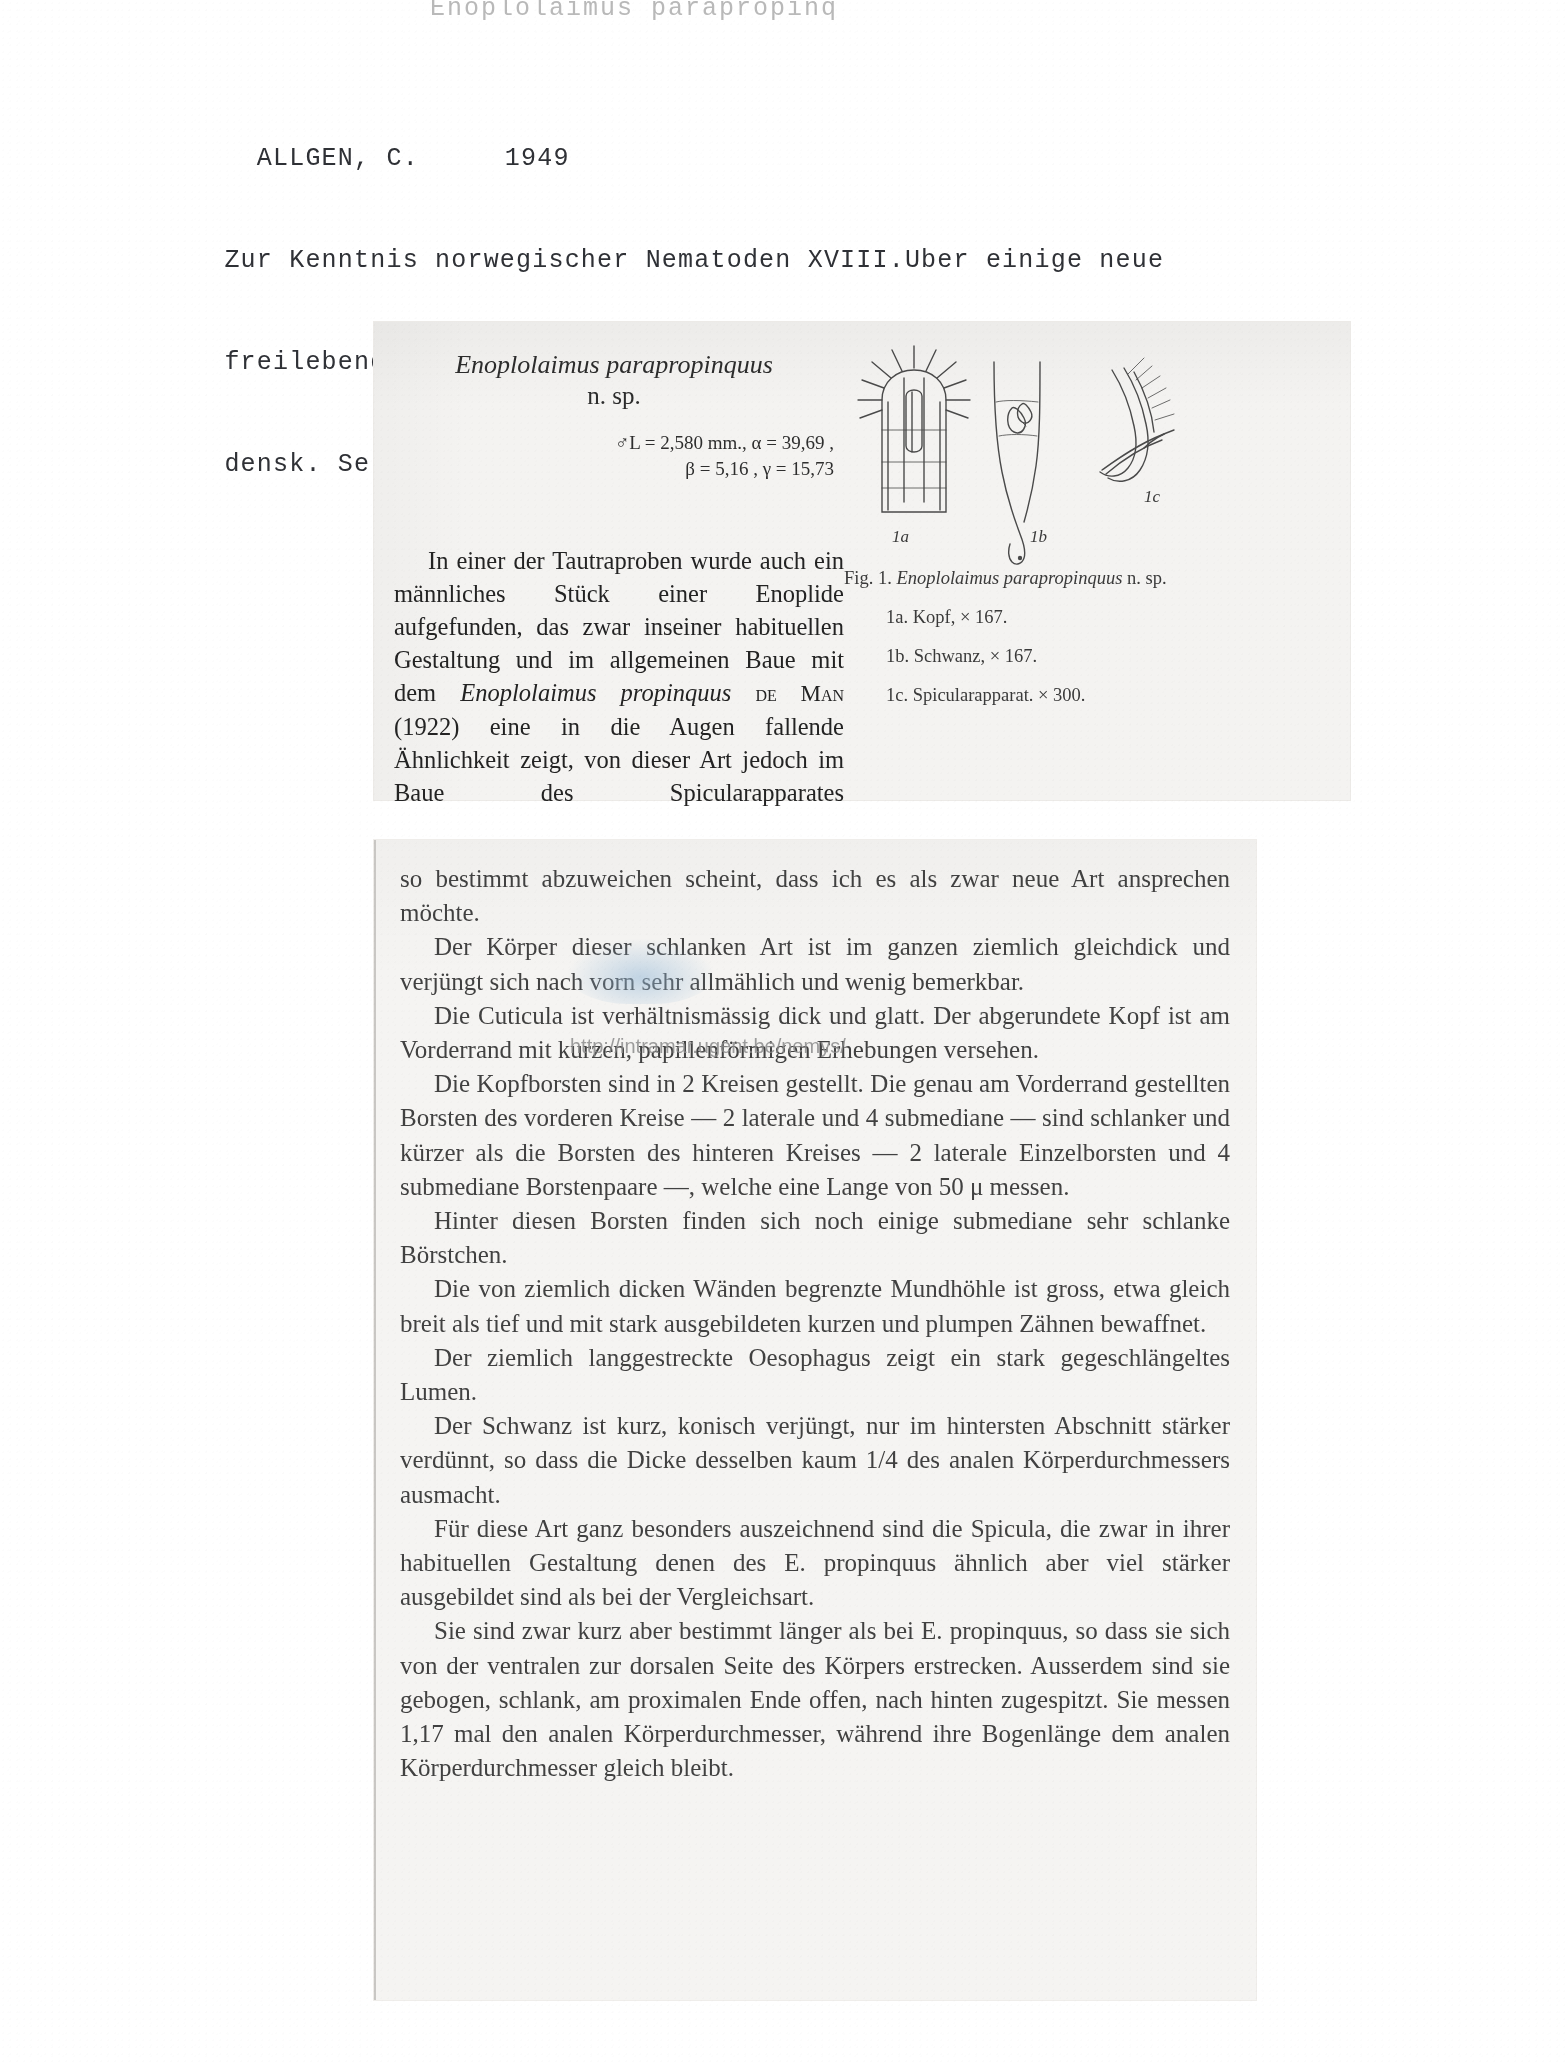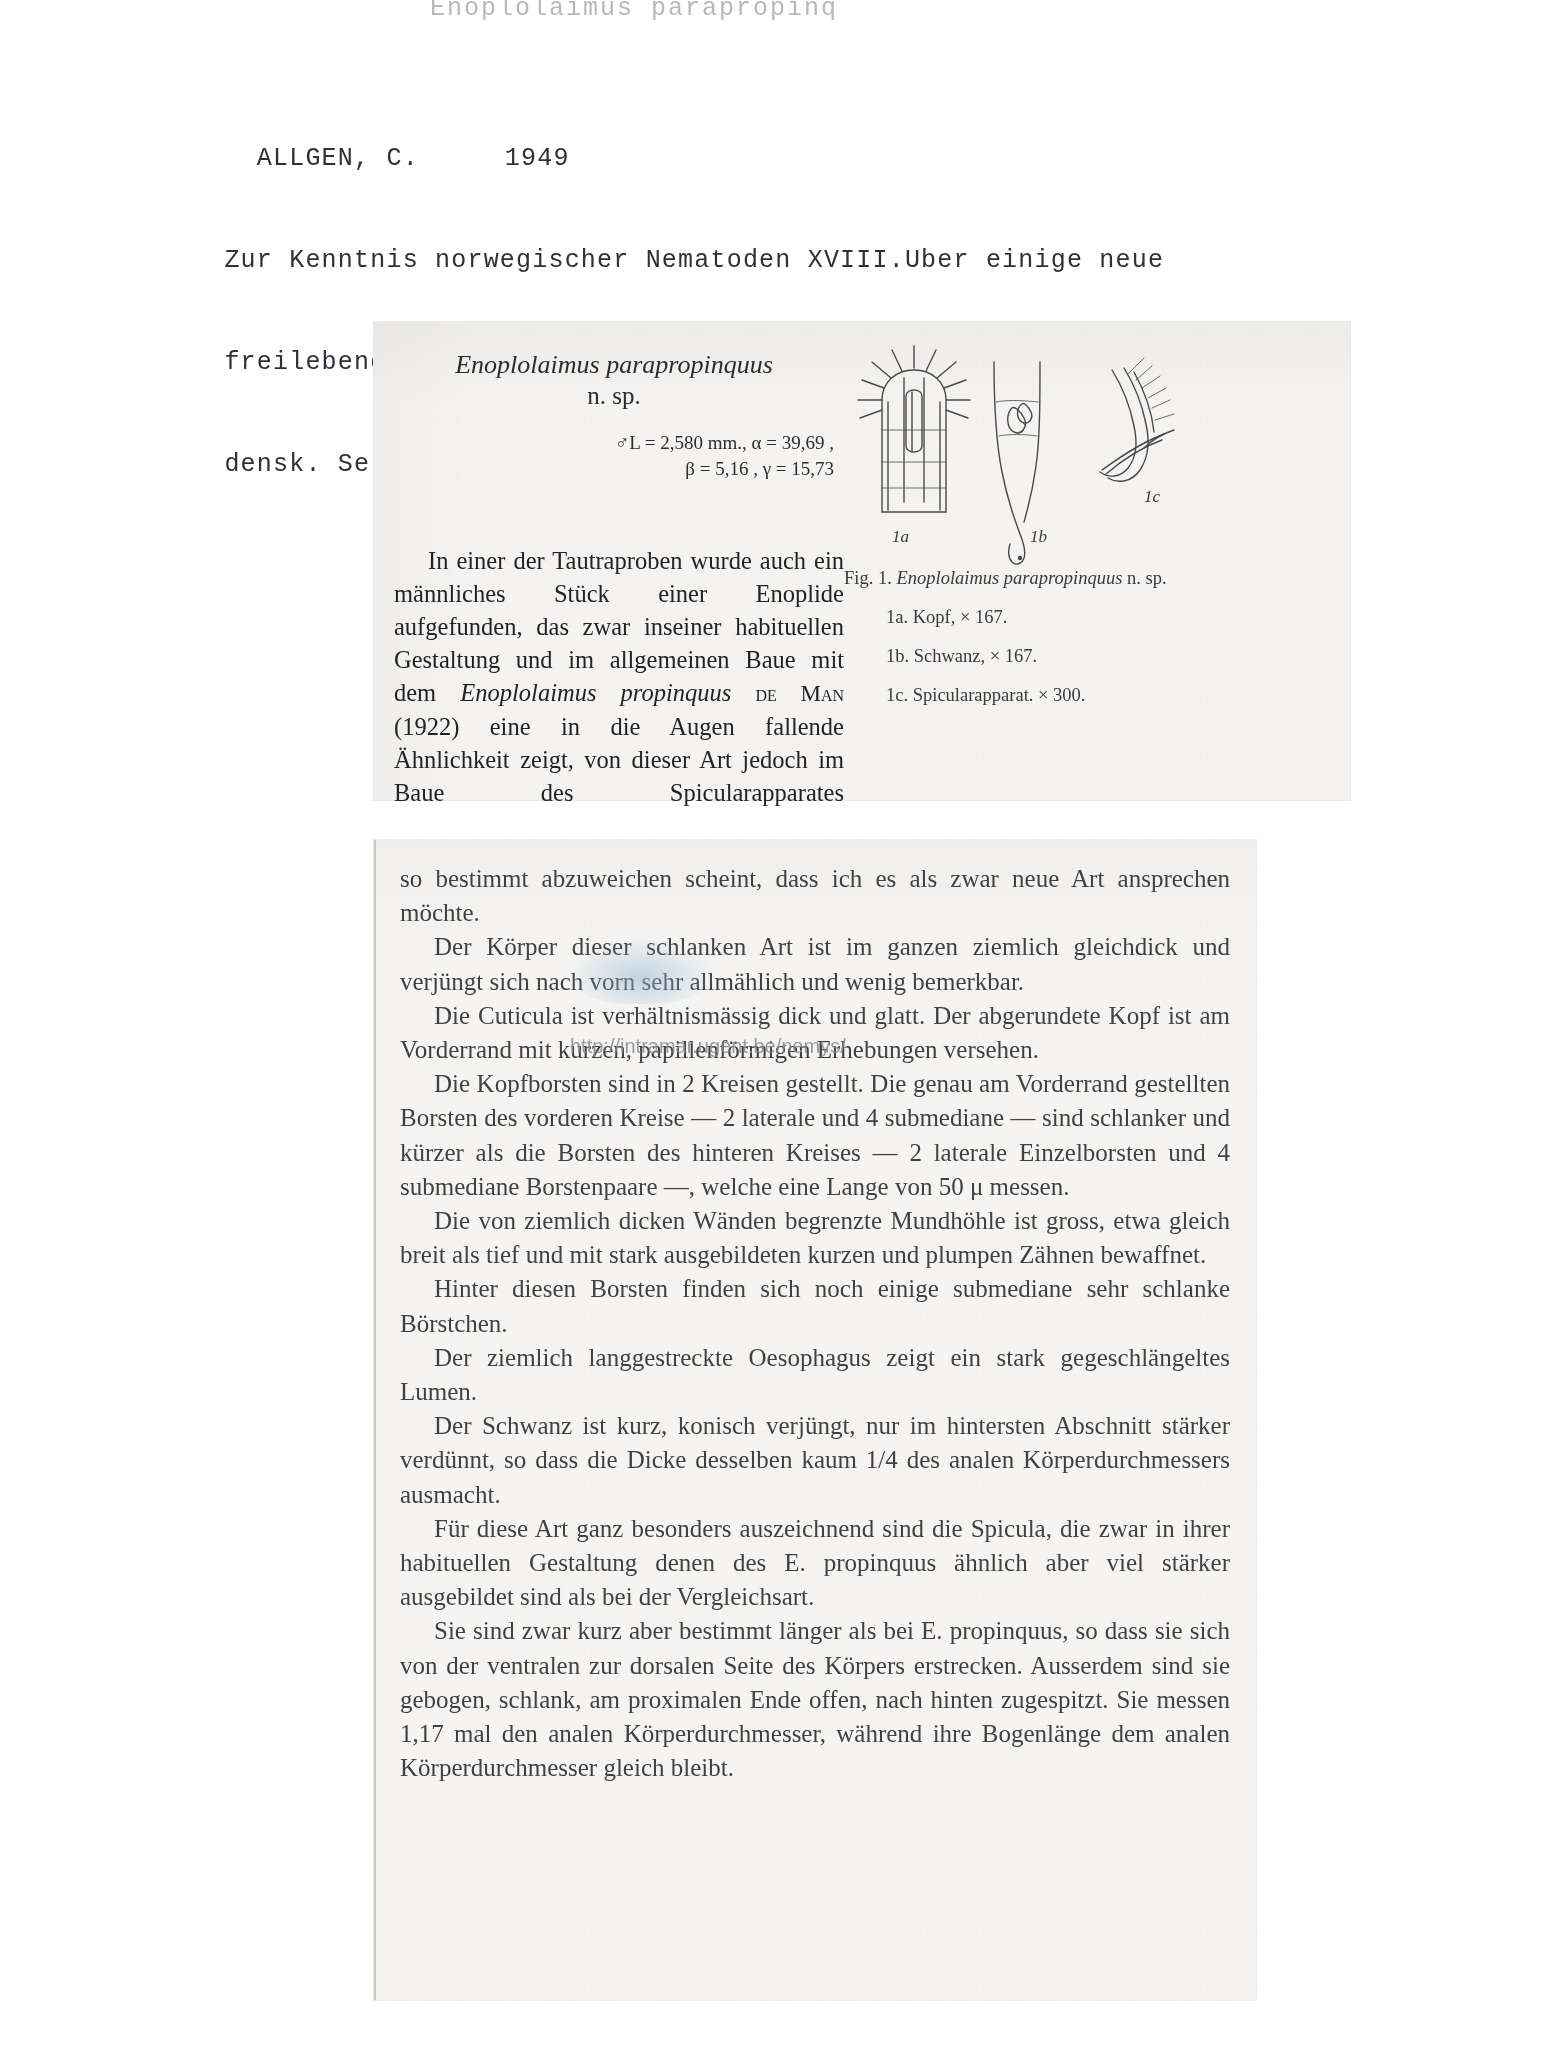--- a/index.html
+++ b/index.html
@@ -323,22 +323,22 @@
     <span class="sub">1c. Spicularapparat.  ×  300.</span>
   </div>
 </div>
 
 <div class="clip-lower">
   <div class="main-text">
     <p class="noindent">so bestimmt abzuweichen scheint, dass ich es als zwar neue Art ansprechen möchte.</p>
     <p>Der Körper dieser schlanken Art ist im ganzen ziemlich gleichdick und verjüngt sich nach vorn sehr allmählich und wenig bemerkbar.</p>
     <p>Die Cuticula ist verhältnismässig dick und glatt. Der abgerundete Kopf ist am Vorderrand mit kurzen, papillenförmigen Erhebungen versehen.</p>
     <p>Die Kopfborsten sind in 2 Kreisen gestellt. Die genau am Vorderrand gestellten Borsten des vorderen Kreise — 2 laterale und 4 submediane — sind schlanker und kürzer als die Borsten des hinteren Kreises — 2 laterale Einzelborsten und 4 submediane Borstenpaare —, welche eine Lange von 50 μ messen.</p>
+    <p>Hinter diesen Borsten finden sich noch einige submediane sehr schlanke Börstchen.</p>
     <p>Die von ziemlich dicken Wänden begrenzte Mundhöhle ist gross, etwa gleich breit als tief und mit stark ausgebildeten kurzen und plumpen Zähnen bewaffnet.</p>
-    <p>Hinter diesen Borsten finden sich noch einige submediane sehr schlanke Börstchen.</p>
     <p>Der ziemlich langgestreckte Oesophagus zeigt ein stark gegeschlängeltes Lumen.</p>
     <p>Der Schwanz ist kurz, konisch verjüngt, nur im hintersten Abschnitt stärker verdünnt, so dass die Dicke desselben kaum 1/4 des analen Körperdurchmessers ausmacht.</p>
     <p>Für diese Art ganz besonders auszeichnend sind die Spicula, die zwar in ihrer habituellen Gestaltung denen des E. propinquus ähnlich aber viel stärker ausgebildet sind als bei der Vergleichsart.</p>
     <p>Sie sind zwar kurz aber bestimmt länger als bei E. propinquus, so dass sie sich von der ventralen zur dorsalen Seite des Körpers erstrecken. Ausserdem sind sie gebogen, schlank, am proximalen Ende offen, nach hinten zugespitzt. Sie messen 1,17 mal den analen Körperdurchmesser, während ihre Bogenlänge dem analen Körperdurchmesser gleich bleibt.</p>
   </div>
 </div>
 
 <div class="wm-blob"></div>
 <div class="wm-url">http://intramar.ugent.be/nemys/</div>
 

